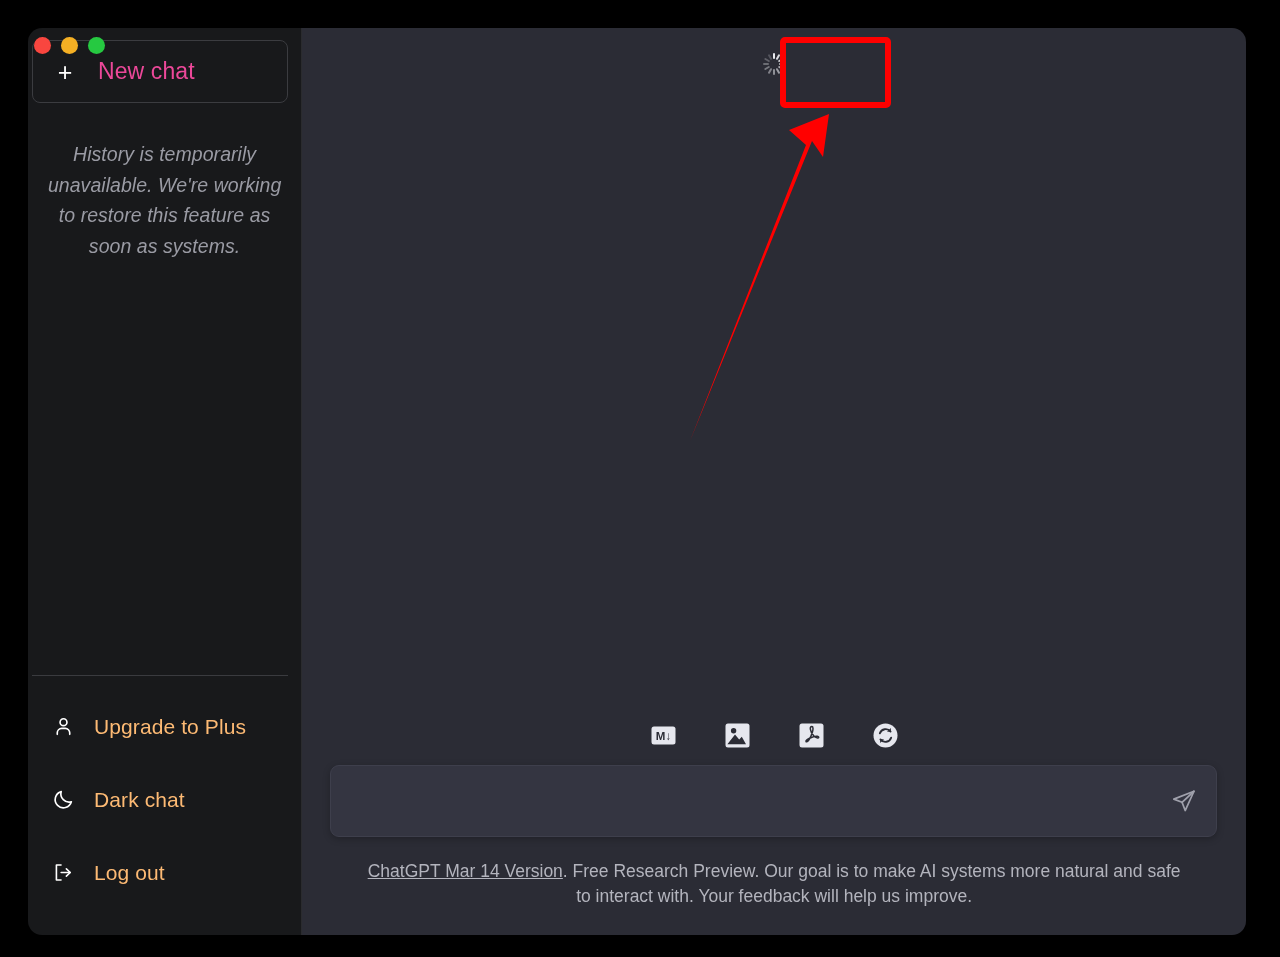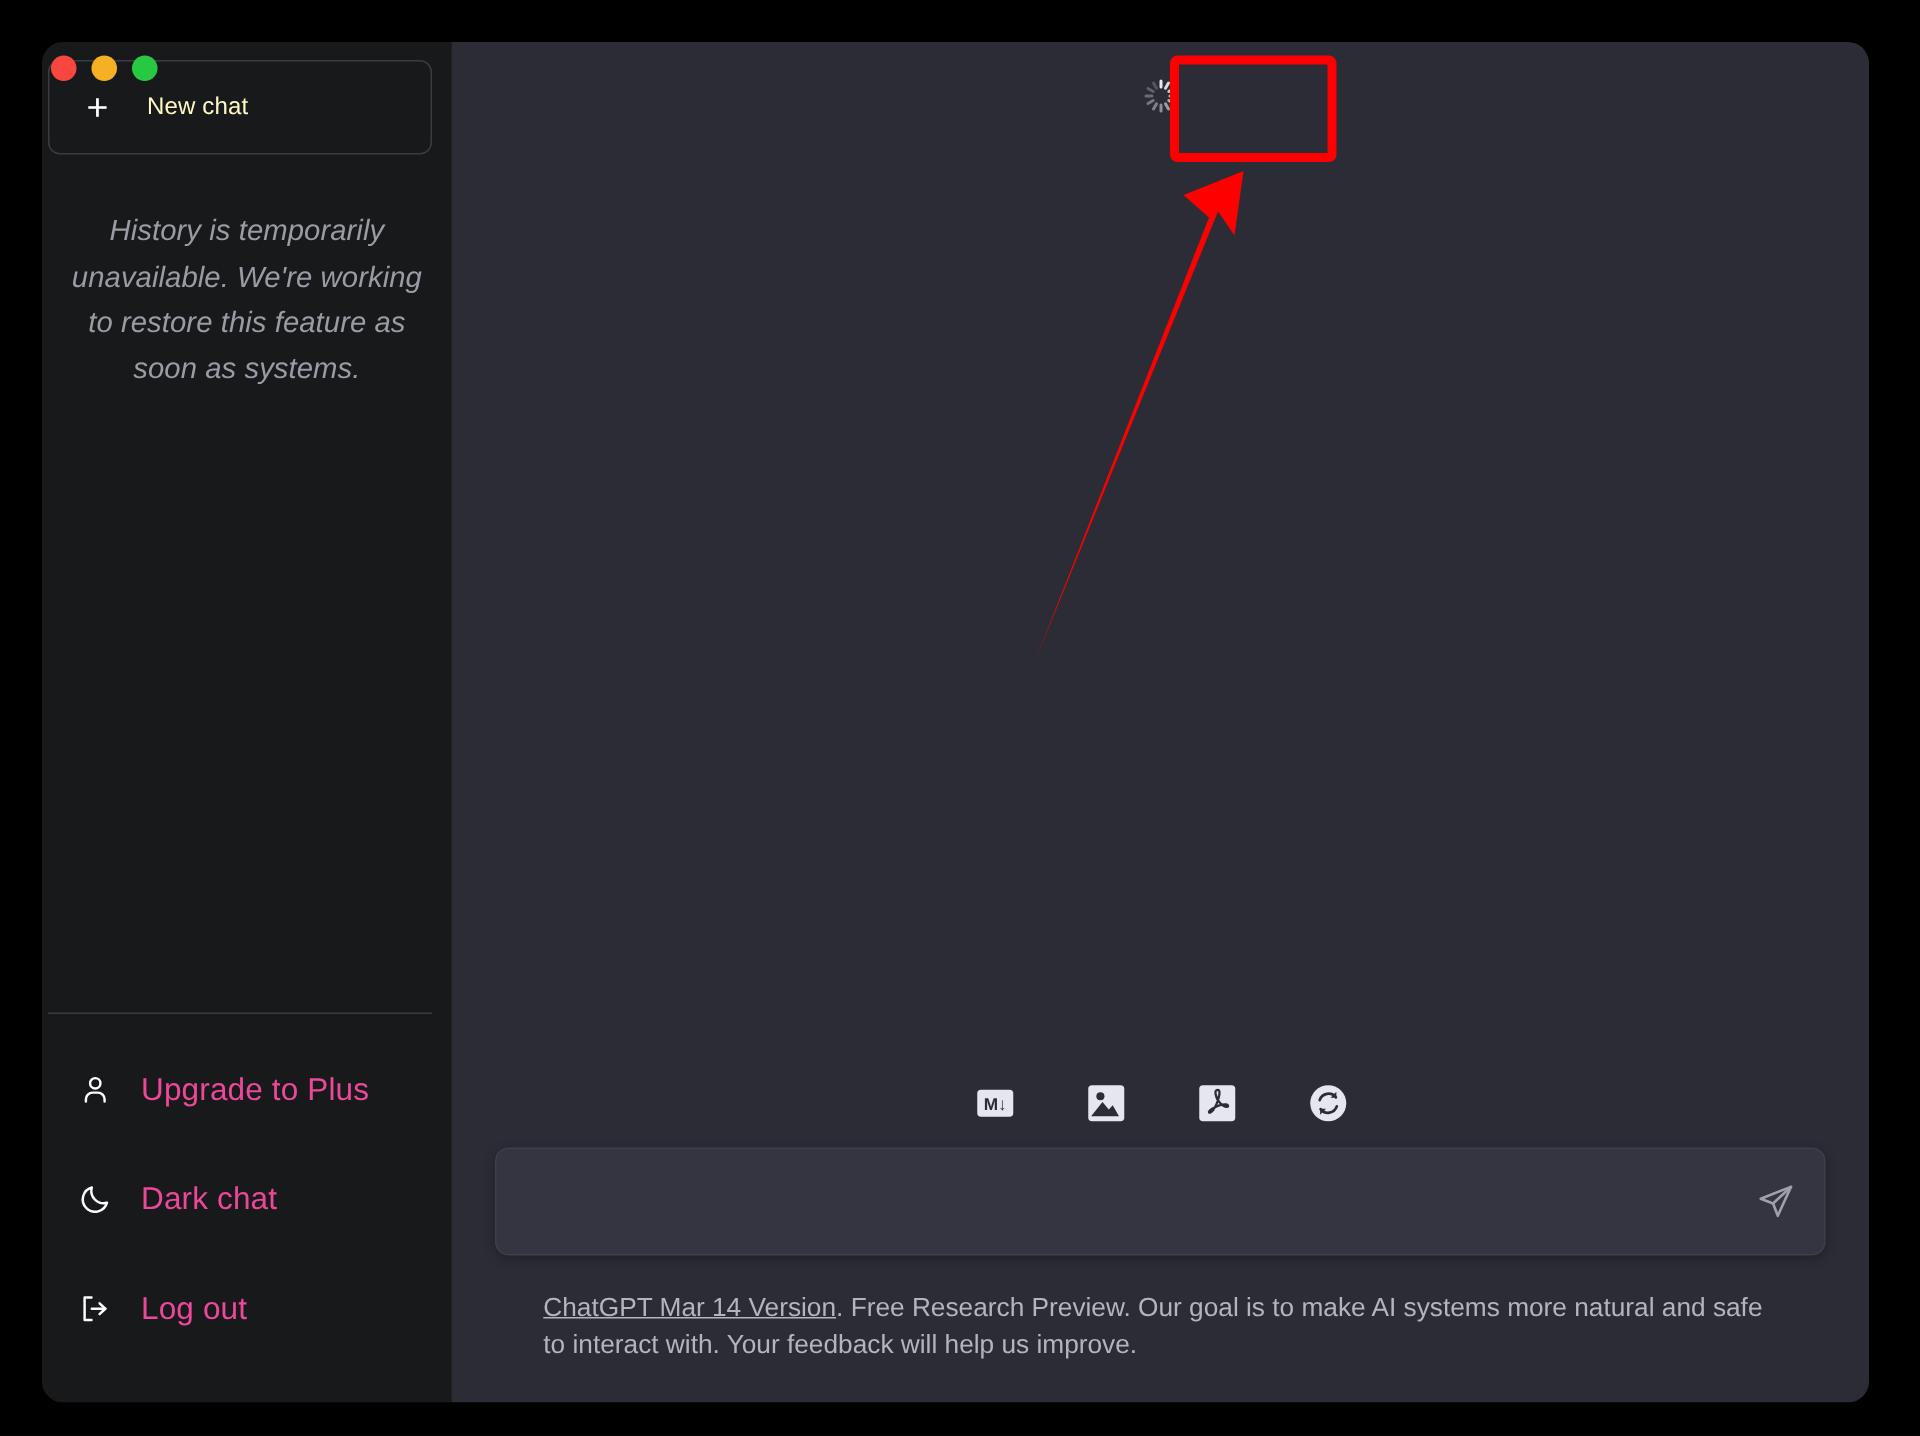--- a/index.html
+++ b/index.html
@@ -76,22 +76,22 @@
     font-size: 25px;
     line-height: 1;
     font-weight: 300;
     display: block;
     width: 18px;
     text-align: center;
     position: relative;
     top: 1px;
   }
   #new-chat-button .label {
-    color: #fef9c3;
-    font-size: 16px;
+    color: #ec4899;
+    font-size: 23px;
     letter-spacing: 0.1px;
   }
 
   #history-message {
     margin: 36px 18px 0 18px;
     color: #9a9ba4;
     font-size: 19.5px;
     font-style: italic;
     line-height: 1.57;
     text-align: center;
@@ -117,21 +117,21 @@
     height: 73px;
     cursor: pointer;
   }
   .menu-item .mi-icon {
     width: 24px; height: 24px;
     display: flex; align-items: center; justify-content: center;
     flex: 0 0 auto;
   }
   .menu-item .mi-icon svg { display: block; }
   .menu-item .mi-label {
-    color: #ec4899;
+    color: #fdba74;
     font-size: 21px;
     letter-spacing: 0.1px;
   }
 
   
   #main {
     flex: 1 1 auto;
     height: 100%;
     background: #2b2c35;
     position: relative;
@@ -216,20 +216,21 @@
   #chat-input::placeholder { color: #8a8b96; }
   #send-button {
     width: 48px; height: 48px;
     display: flex; align-items: center; justify-content: center;
     background: transparent; border: none; cursor: pointer;
     margin-right: 8px;
     padding: 0;
   }
 
   #footer-note {
+    text-align: center;
     color: #b3b4bd;
     font-size: 17.5px;
     line-height: 1.42;
     padding: 22px 60px 26px 60px;
   }
   #footer-note a {
     color: #b3b4bd;
     text-decoration: underline;
   }
 

